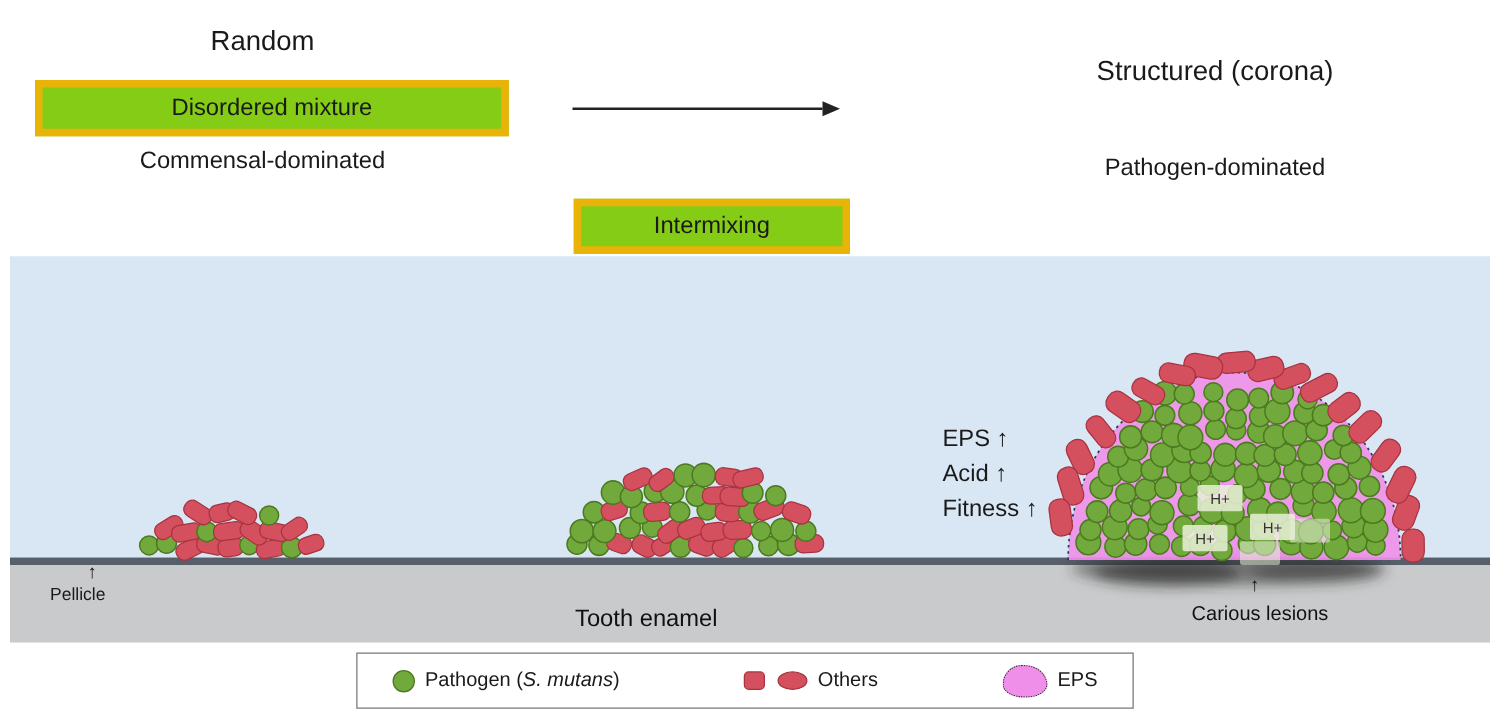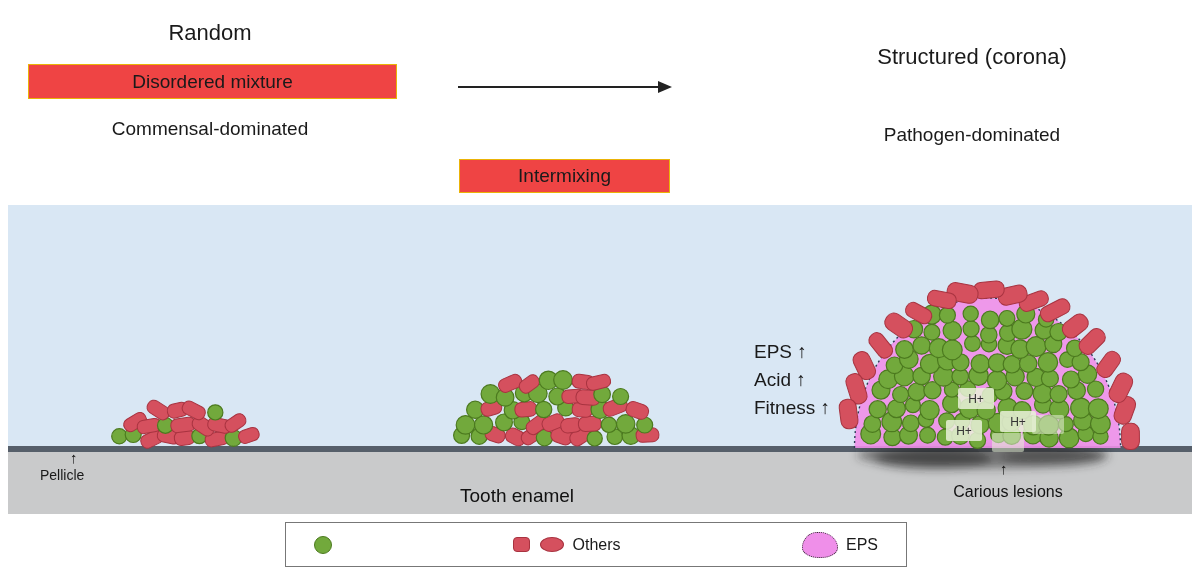--- a/index.html
+++ b/index.html
@@ -3,21 +3,21 @@
 <meta charset="utf-8">
 <style>
   html,body{margin:0;padding:0;background:#fff;}
   .page{
     position:relative;width:1200px;height:575px;background:#ffffff;
     font-family:"Liberation Sans", sans-serif;color:#1a1a1a;overflow:hidden;padding-left:12px;
   }
   .abs{position:absolute;}
   .title{font-size:22px;text-align:center;}
   .boxed{
-    border:1px solid #eab308;background:#ef4444;font-size:19px;
+    border:6px solid #eab308;background:#84cc16;font-size:19px;
     display:flex;align-items:center;justify-content:center;
   }
   .subtitle{font-size:19px;text-align:center;}
   
   .arrow-line{height:2px;background:#222;}
   .arrow-head{
     width:0;height:0;border-left:14px solid #222;
     border-top:6px solid transparent;border-bottom:6px solid transparent;
   }
   
@@ -307,20 +307,21 @@
 
     <div class="enamel-label">Tooth enamel</div>
 
     <div class="abs up-glyph" style="left:992px;top:256px;">↑</div>
     <div class="carious-label">Carious lesions</div>
   </div>
 
   <div class="legend">
     <div class="legend-group">
       <span class="dot-green"></span>
+      <span><span>Pathogen (</span><span class="italic">S. mutans</span><span>)</span></span>
     </div>
     <div class="legend-group">
       <span class="red-square"></span>
       <span class="red-ellipse"></span>
       <span>Others</span>
     </div>
     <div class="legend-group">
       <span class="eps-blob"></span>
       <span>EPS</span>
     </div>

